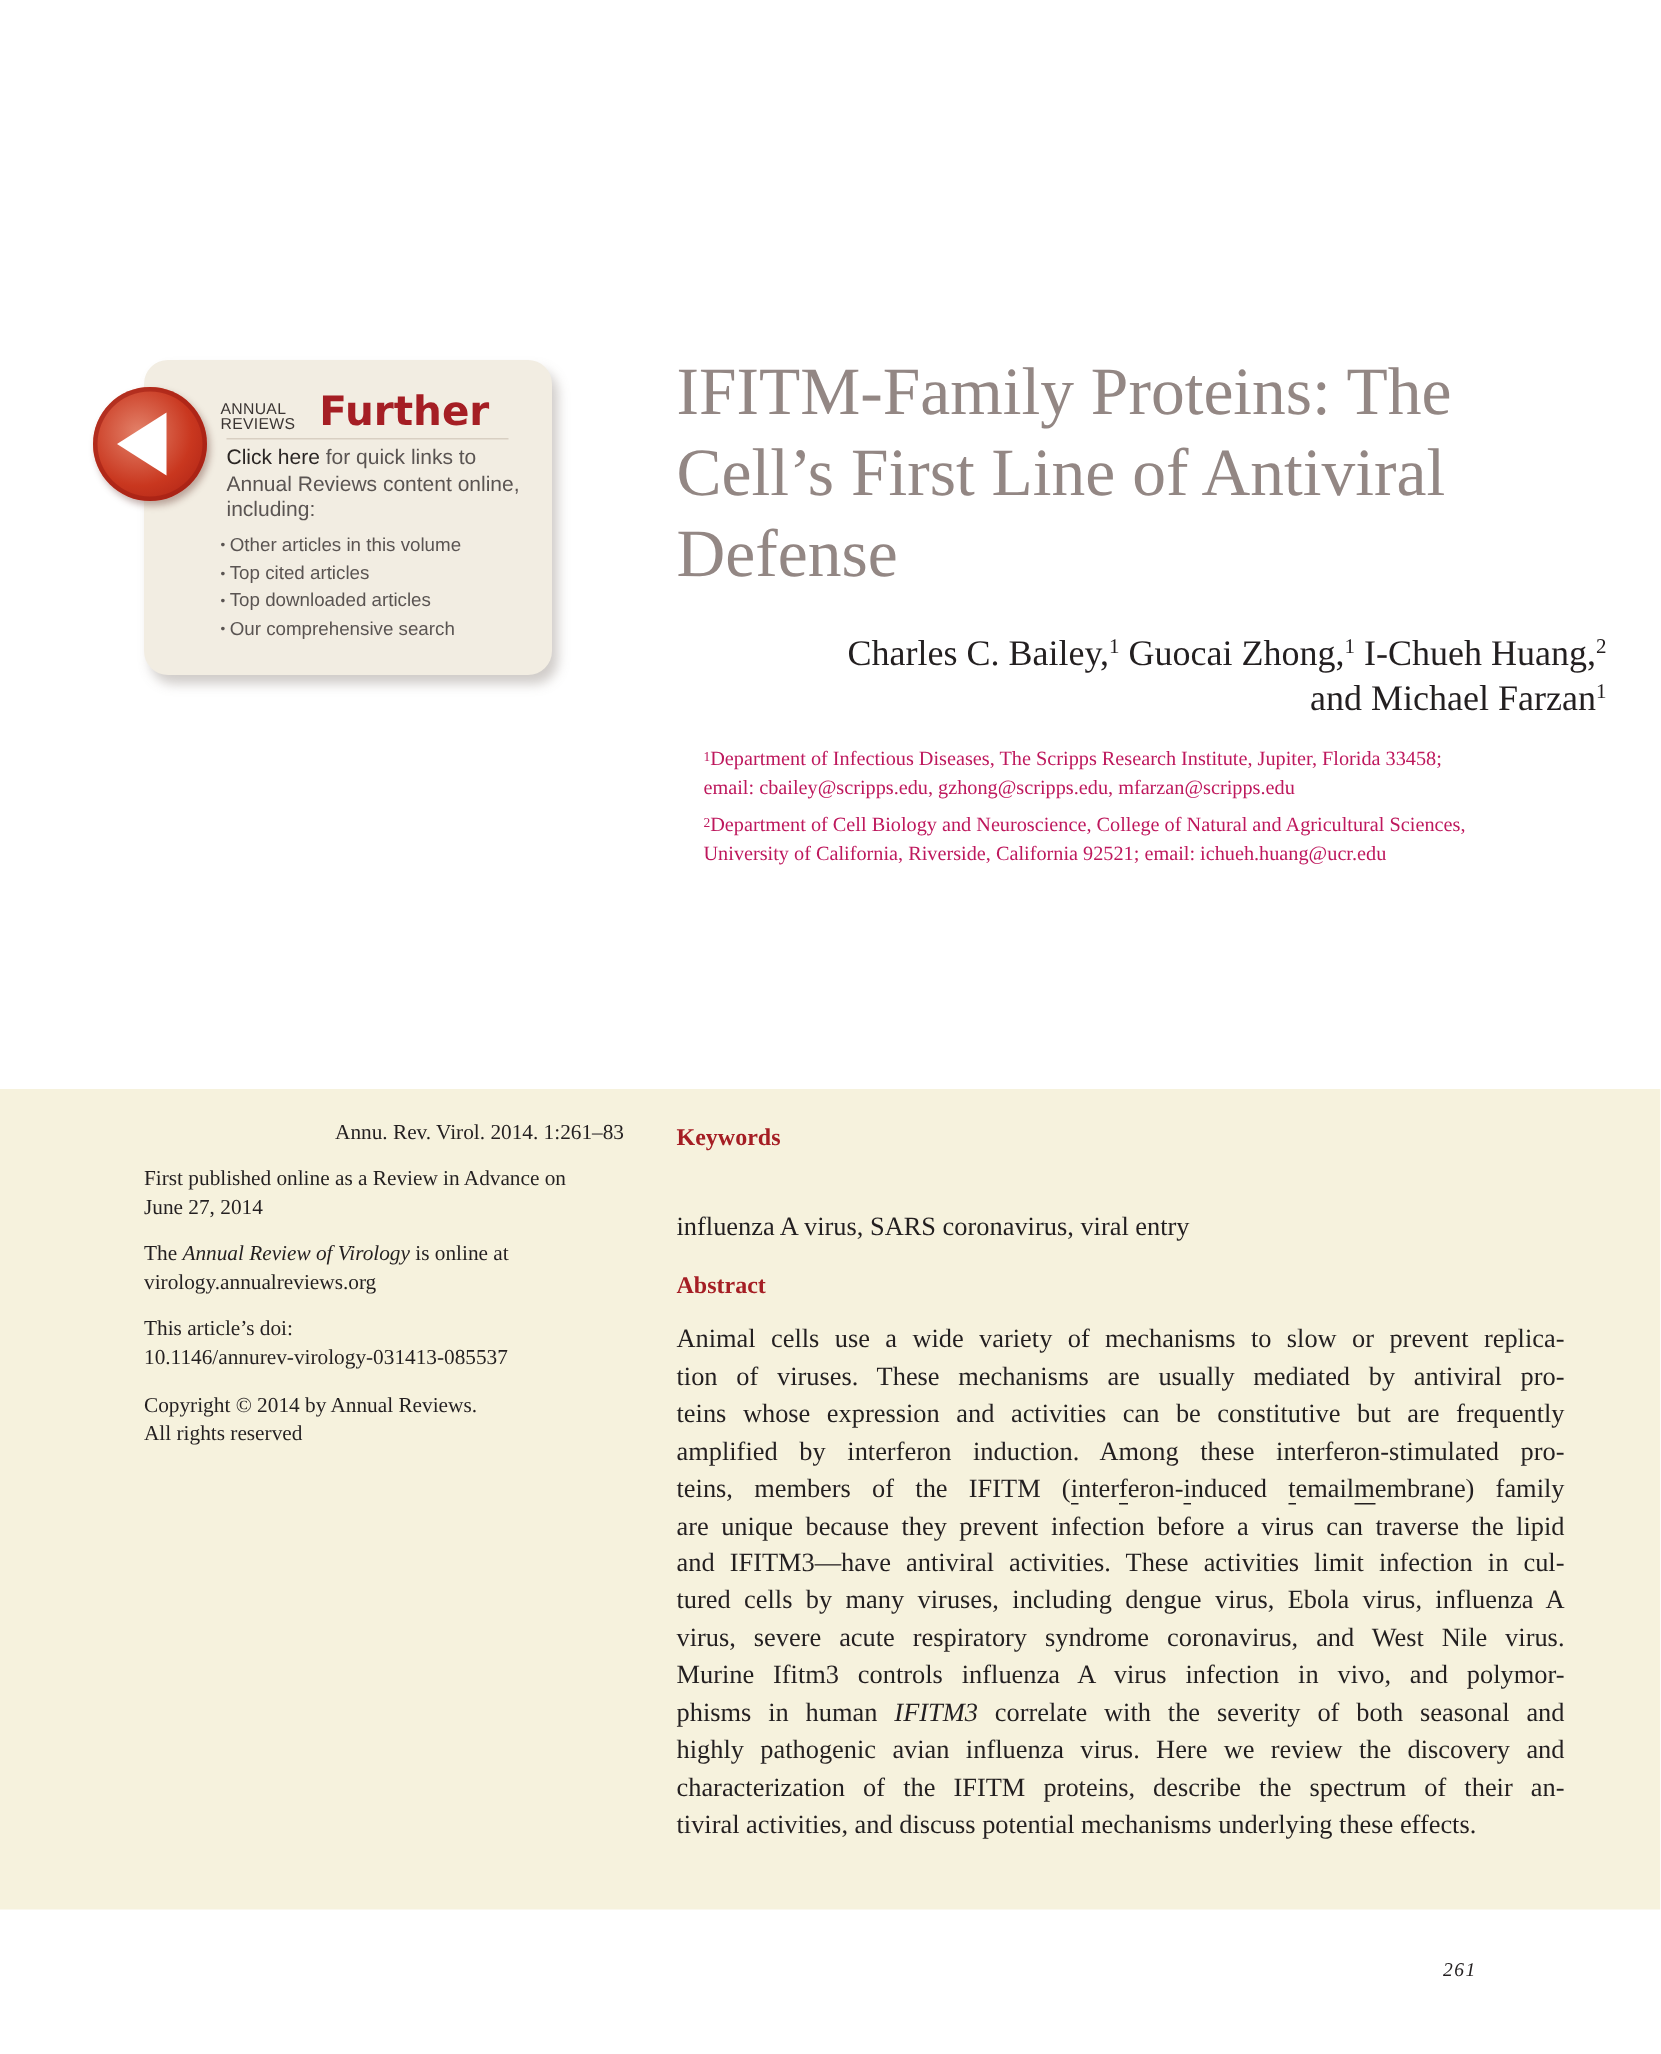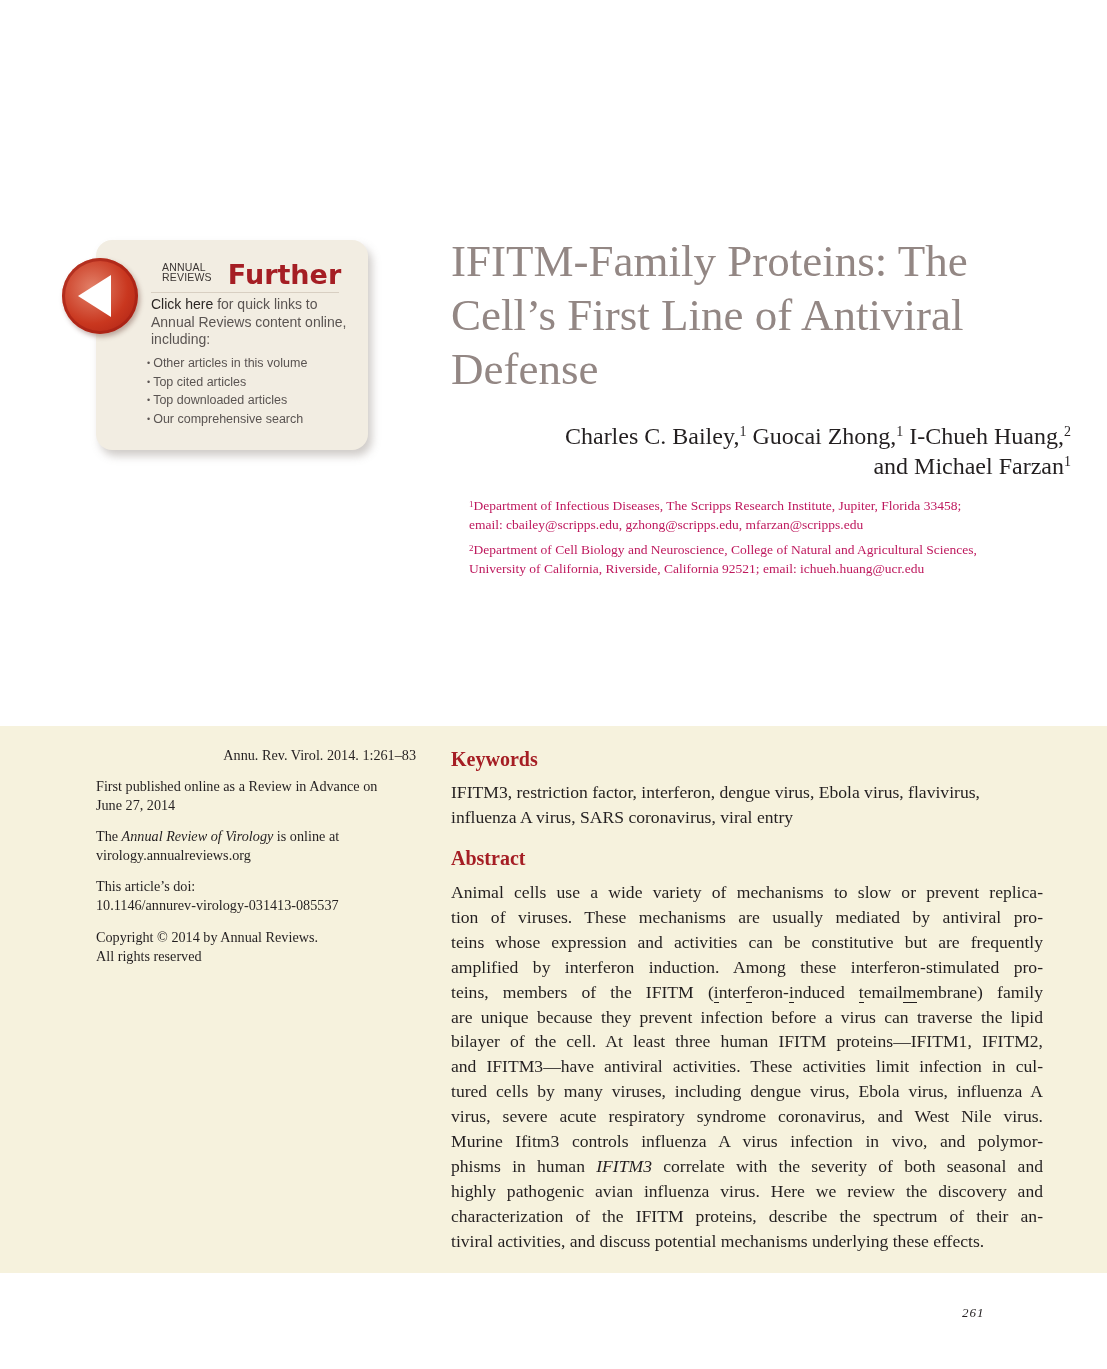--- a/index.html
+++ b/index.html
@@ -13,21 +13,21 @@
     background: #f2ede2; border-radius: 16px;
     box-shadow: 4px 6px 8px rgba(120,110,100,0.35);
   }
   .further-btn {
     position: absolute; left: 62px; top: 258px; width: 76px; height: 76px; border-radius: 50%;
     background: radial-gradient(circle at 40% 40%, #e3826a 0%, #c9371f 55%, #a51c12 100%);
     box-shadow: 2px 3px 5px rgba(80,30,20,0.35), inset 0 0 0 3px rgba(160,30,20,0.6);
     cursor: pointer;
   }
   .further-btn svg { position: absolute; left: 0; top: 0; }
-  .further-head { position: absolute; left: 162px; top: 262px; display: flex; }
+  .further-head { position: absolute; left: 147px; top: 262px; display: flex; align-items: flex-end; }
   .ar-stack { font-family: "Liberation Sans", "DejaVu Sans", sans-serif; font-size: 10.5px; line-height: 10px; color: #3b3533; letter-spacing: 0.2px; }
   .further-word { font-family: "DejaVu Sans", "Liberation Sans", sans-serif; font-weight: bold; font-size: 27px; color: #a51e24; margin-left: 16px; line-height: 26px; }
   .further-rule { position: absolute; left: 151px; top: 292px; width: 188px; height: 1px; background: #d8cfc2; }
   .further-text {
     position: absolute; left: 151px; top: 296px; width: 200px;
     font-family: "Liberation Sans", "DejaVu Sans", sans-serif; font-size: 14px; line-height: 17.5px; color: #5a5452;
   }
   .further-text .click { color: #2b2624; cursor: pointer; }
   .further-list { position: absolute; left: 147px; top: 355px; margin: 0; padding: 0; list-style: none;
     font-family: "Liberation Sans", "DejaVu Sans", sans-serif; font-size: 12.5px; line-height: 17.5px; color: #5a5452; }
@@ -44,21 +44,21 @@
   .aff { position: absolute; left: 469px; width: 600px; font-size: 13.5px; line-height: 19px; color: #be185d; }
   .aff sup { font-size: 9px; vertical-align: top; position: relative; top: -1px; }
   .aff1 { top: 496px; }
   .aff2 { top: 540px; }
 
   
   .band { position: absolute; left: 0; top: 726px; width: 1107px; height: 547px; background: #f6f2dd; }
   .meta { position: absolute; left: 96px; width: 320px; font-size: 14.2px; line-height: 18.5px; color: #231f20; }
   .meta i { font-style: italic; }
   .m1 { top: 746px; text-align: right; } .m2 { top: 777px; } .m3 { top: 827px; } .m4 { top: 877px; } .m5 { top: 928px; }
-  .sec-h { position: absolute; left: 451px; font-size: 20px; font-weight: bold; color: #a51e24; line-height: 24px; }
+  .sec-h { position: absolute; left: 451px; font-size: 16px; font-weight: bold; color: #a51e24; line-height: 24px; }
   .kw-h { top: 747px; }
   .ab-h { top: 846px; }
   .kw-text { position: absolute; left: 451px; top: 780px; width: 596px; font-size: 17.6px; line-height: 25px; color: #231f20; }
   .ab-text { position: absolute; left: 451px; top: 880px; width: 592px; font-size: 17.6px; line-height: 24.9px; color: #231f20; text-align: justify; }
   .ab-text .line { display: block; text-align: justify; text-align-last: justify; white-space: nowrap; overflow: visible; }
   .ab-text .line.last { text-align-last: left; }
   .ab-text u { text-decoration: none; border-bottom: 1px solid #231f20; }
   .ab-text i { font-style: italic; }
   .pageno { position: absolute; left: 962px; top: 1305px; font-size: 13px; font-style: italic; color: #231f20; letter-spacing: 1px; }
 </style>
@@ -126,33 +126,32 @@
   <span>This article’s doi:</span><br>
   <span>10.1146/annurev-virology-031413-085537</span>
 </div>
 <div class="meta m5">
   <span>Copyright © 2014 by Annual Reviews.</span><br>
   <span>All rights reserved</span>
 </div>
 
 <div class="sec-h kw-h">Keywords</div>
 <div class="kw-text">
-  <span>IFITM3, restriction factor, interferon, dengue virus, Ebola virus, flavivirus,</span><br>
+  <br>
   <span>influenza A virus, SARS coronavirus, viral entry</span>
 </div>
 
 <div class="sec-h ab-h">Abstract</div>
 <div class="ab-text">
   <span class="line">Animal cells use a wide variety of mechanisms to slow or prevent replica-</span>
   <span class="line">tion of viruses. These mechanisms are usually mediated by antiviral pro-</span>
   <span class="line">teins whose expression and activities can be constitutive but are frequently</span>
   <span class="line">amplified by interferon induction. Among these interferon-stimulated pro-</span>
   <span class="line"><span>teins, members of the IFITM (</span><u>i</u><span>nter</span><u>f</u><span>eron-</span><u>i</u><span>nduced </span><u>t</u><span>email</span><u>m</u><span>embrane) family</span></span>
   <span class="line">are unique because they prevent infection before a virus can traverse the lipid</span>
-  <span class="line">bilayer of the cell. At least three human IFITM proteins—IFITM1, IFITM2,</span>
   <span class="line">and IFITM3—have antiviral activities. These activities limit infection in cul-</span>
   <span class="line">tured cells by many viruses, including dengue virus, Ebola virus, influenza A</span>
   <span class="line">virus, severe acute respiratory syndrome coronavirus, and West Nile virus.</span>
   <span class="line">Murine Ifitm3 controls influenza A virus infection in vivo, and polymor-</span>
   <span class="line"><span>phisms in human </span><i>IFITM3</i><span> correlate with the severity of both seasonal and</span></span>
   <span class="line">highly pathogenic avian influenza virus. Here we review the discovery and</span>
   <span class="line">characterization of the IFITM proteins, describe the spectrum of their an-</span>
   <span class="line last">tiviral activities, and discuss potential mechanisms underlying these effects.</span>
 </div>
 

